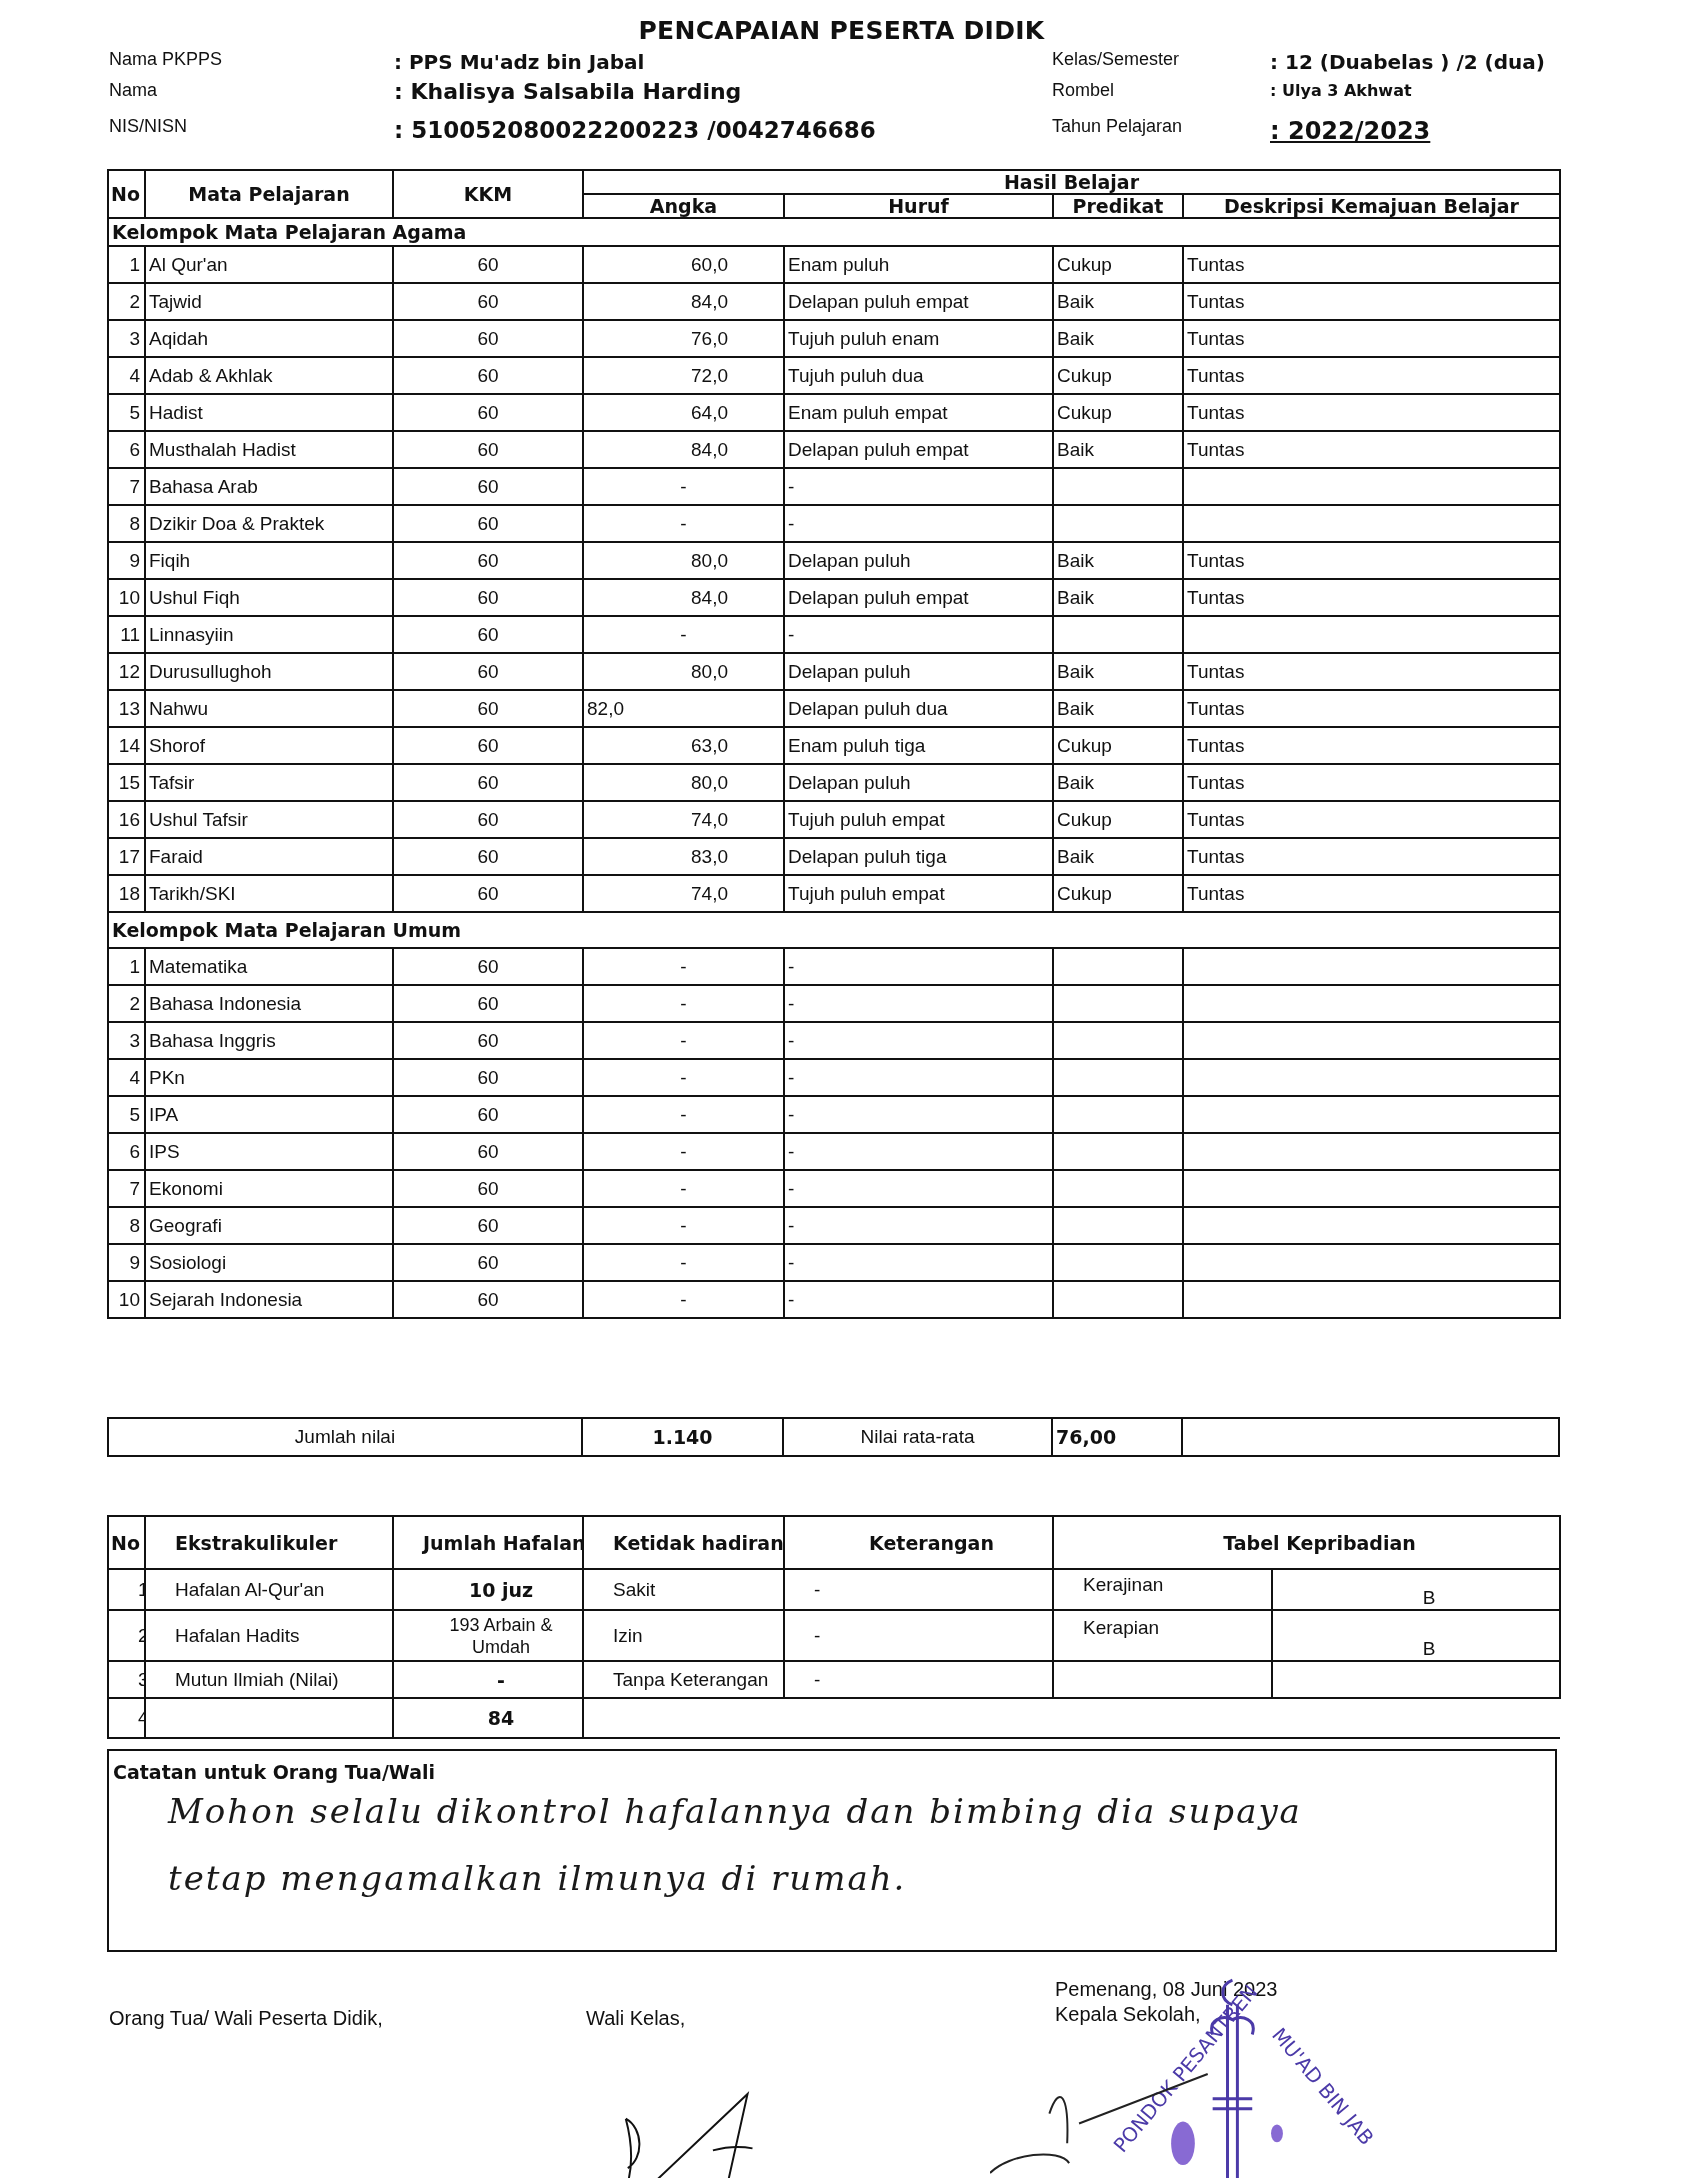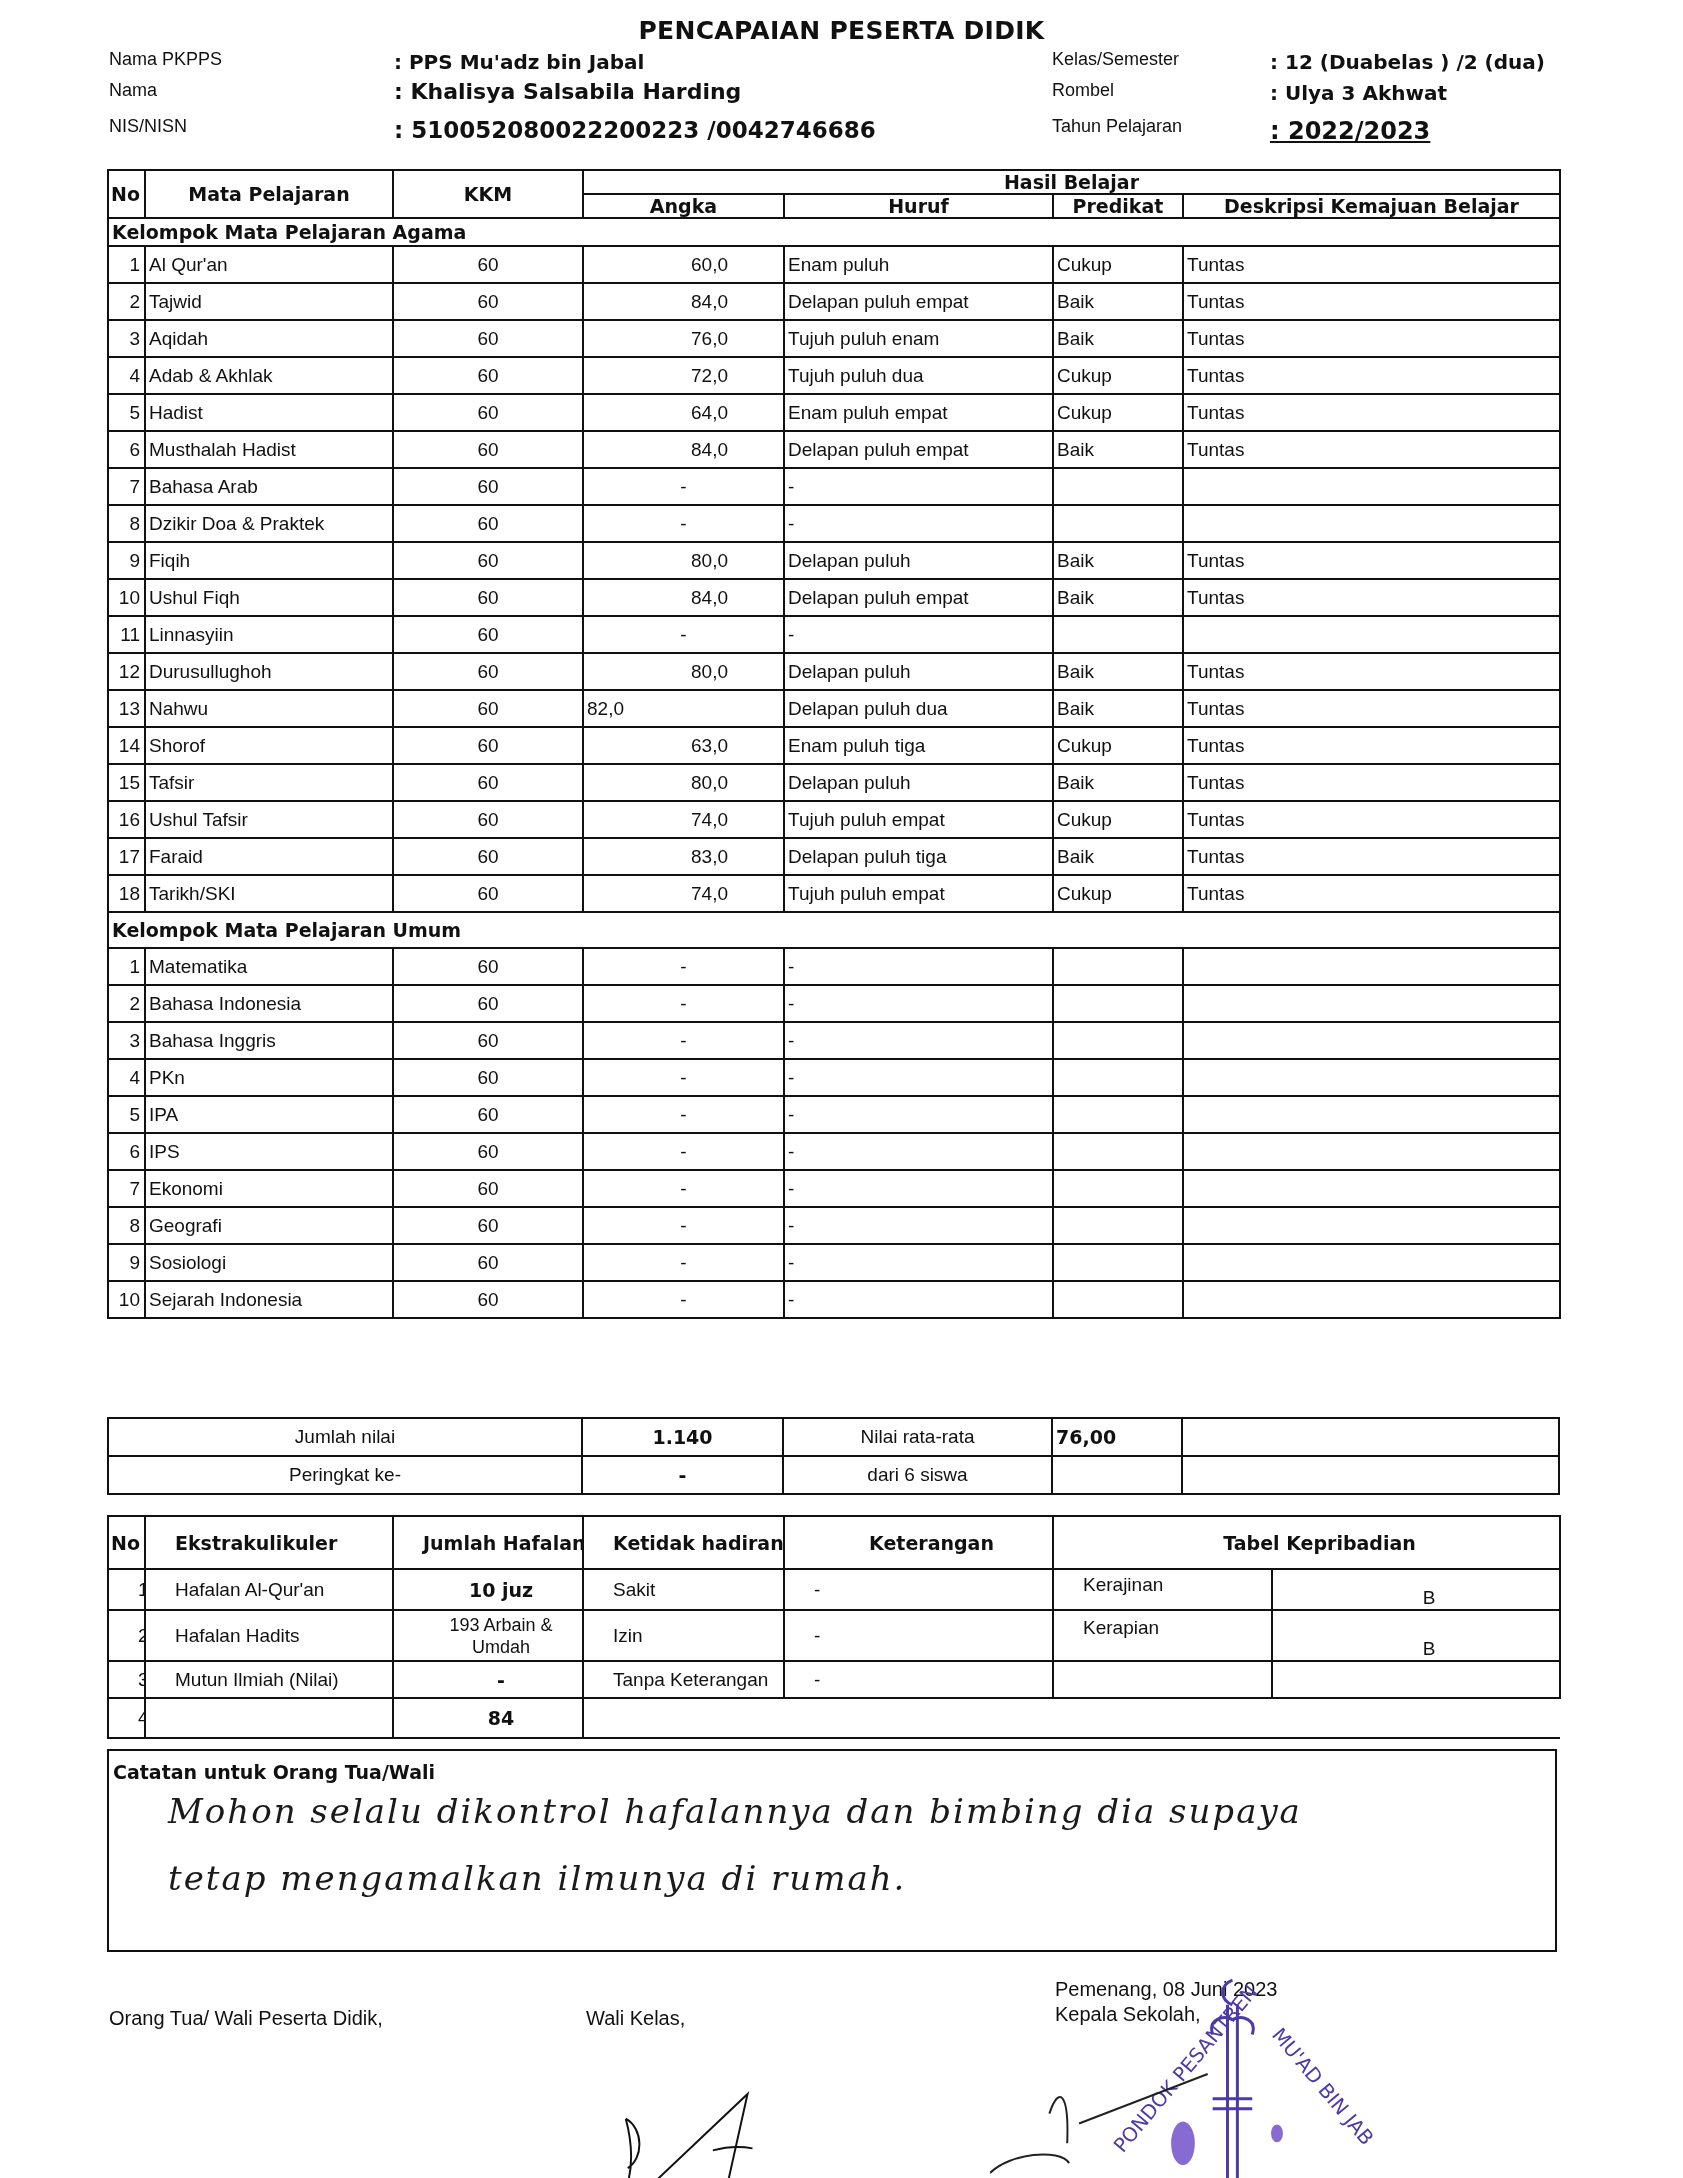--- a/index.html
+++ b/index.html
@@ -40,21 +40,21 @@
   <span class="val" style="left:394px;top:50px;font-size:20px;">: PPS Mu'adz bin Jabal</span>
   <span class="lbl" style="left:109px;top:80px;">Nama</span>
   <span class="val" style="left:394px;top:79px;font-size:22px;">: Khalisya Salsabila Harding</span>
   <span class="lbl" style="left:109px;top:116px;">NIS/NISN</span>
   <span class="val" style="left:394px;top:117px;font-size:23px;">: 510052080022200223 /0042746686</span>
 </div>
 <div class="meta" style="left:0;top:0;">
   <span class="lbl" style="left:1052px;top:49px;">Kelas/Semester</span>
   <span class="val" style="left:1270px;top:50px;font-size:20px;">: 12 (Duabelas ) /2 (dua)</span>
   <span class="lbl" style="left:1052px;top:80px;">Rombel</span>
-  <span class="val" style="left:1270px;top:81px;font-size:20px;">:  Ulya 3 Akhwat</span>
+  <span class="val" style="left:1270px;top:81px;font-size:16px;">:  Ulya 3 Akhwat</span>
   <span class="lbl" style="left:1052px;top:116px;">Tahun Pelajaran</span>
   <span class="val" style="left:1270px;top:117px;font-size:24px;text-decoration:underline;">: 2022/2023</span>
 </div>
 
 <table id="main" style="left:107px;top:169px;width:1451px;">
   <colgroup>
     <col style="width:37px">
       <col style="width:248px">
       <col style="width:190px">
       <col style="width:201px">
@@ -347,27 +347,20 @@
       <col style="width:377px">
   </colgroup>
   <tbody>
       <tr>
     <td class="c">Jumlah nilai</td>
     <td class="c b">1.140</td>
     <td class="c">Nilai rata-rata</td>
     <td class="b">76,00</td>
     <td></td>
   </tr>
-  <tr>
-    <td class="c">Peringkat ke-</td>
-    <td class="c b">-</td>
-    <td class="c">dari  6 siswa</td>
-    <td></td>
-    <td></td>
-  </tr>
 </tbody>
   </table>
 
 <table id="extra" style="left:107px;top:1515px;width:1451px;">
   <colgroup>
     <col style="width:37px">
       <col style="width:248px">
       <col style="width:190px">
       <col style="width:201px">
     <col style="width:269px">

